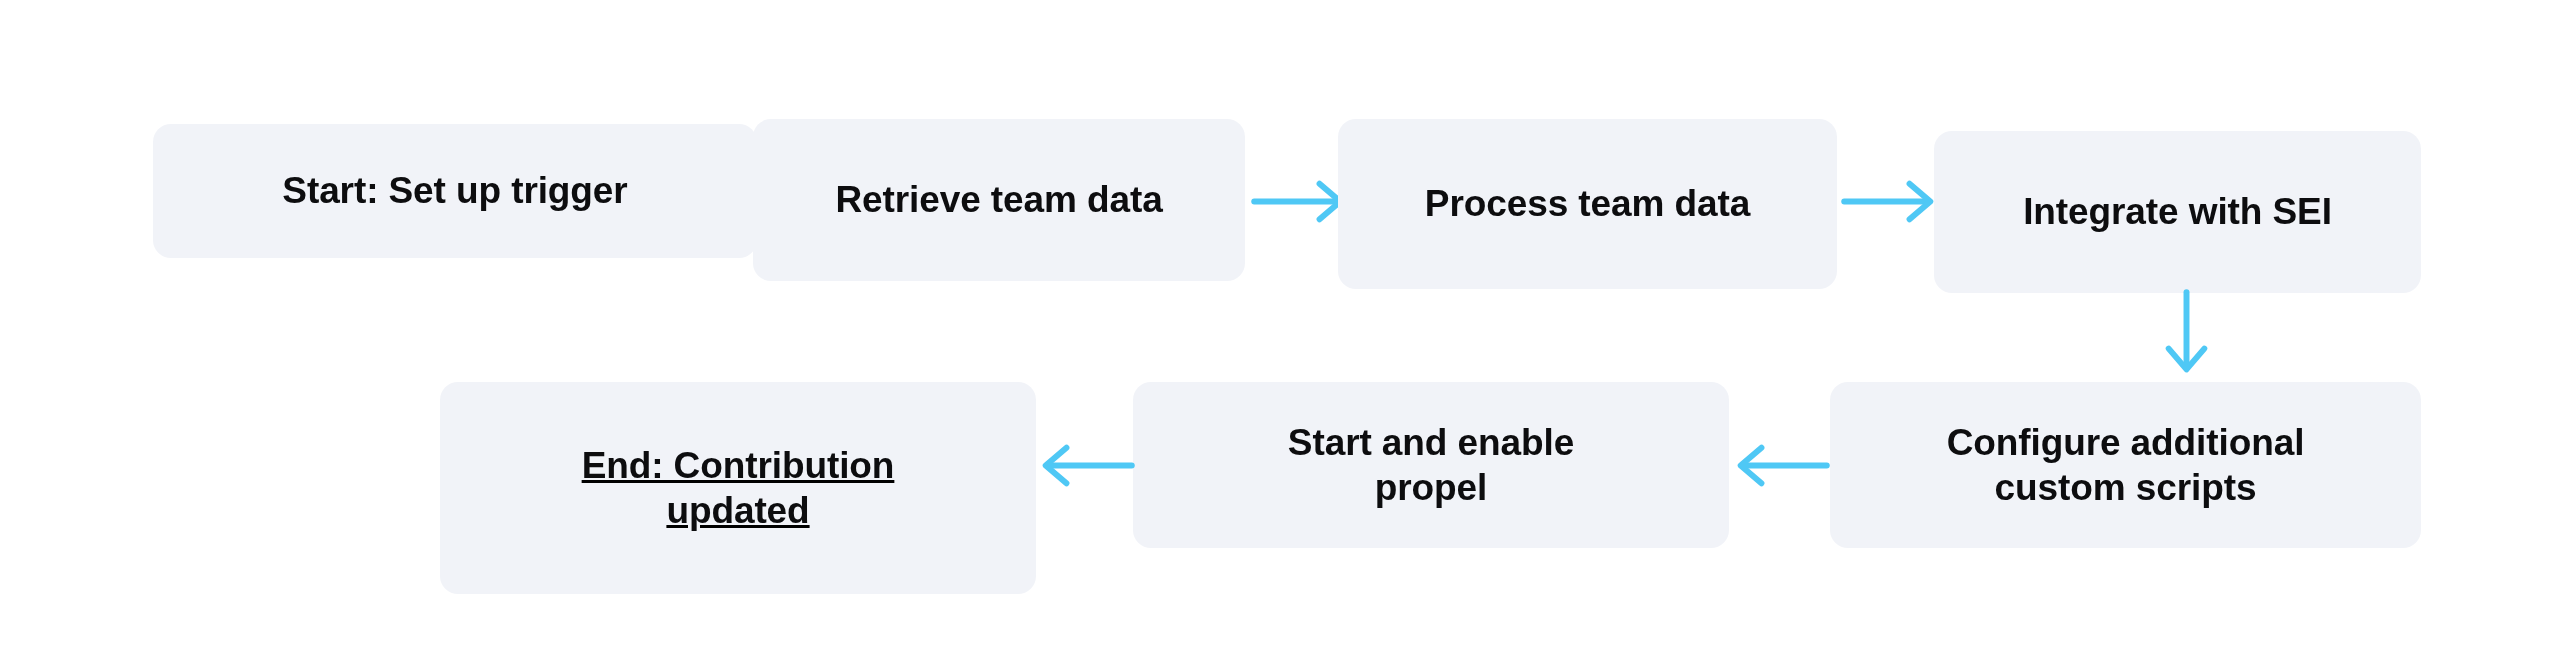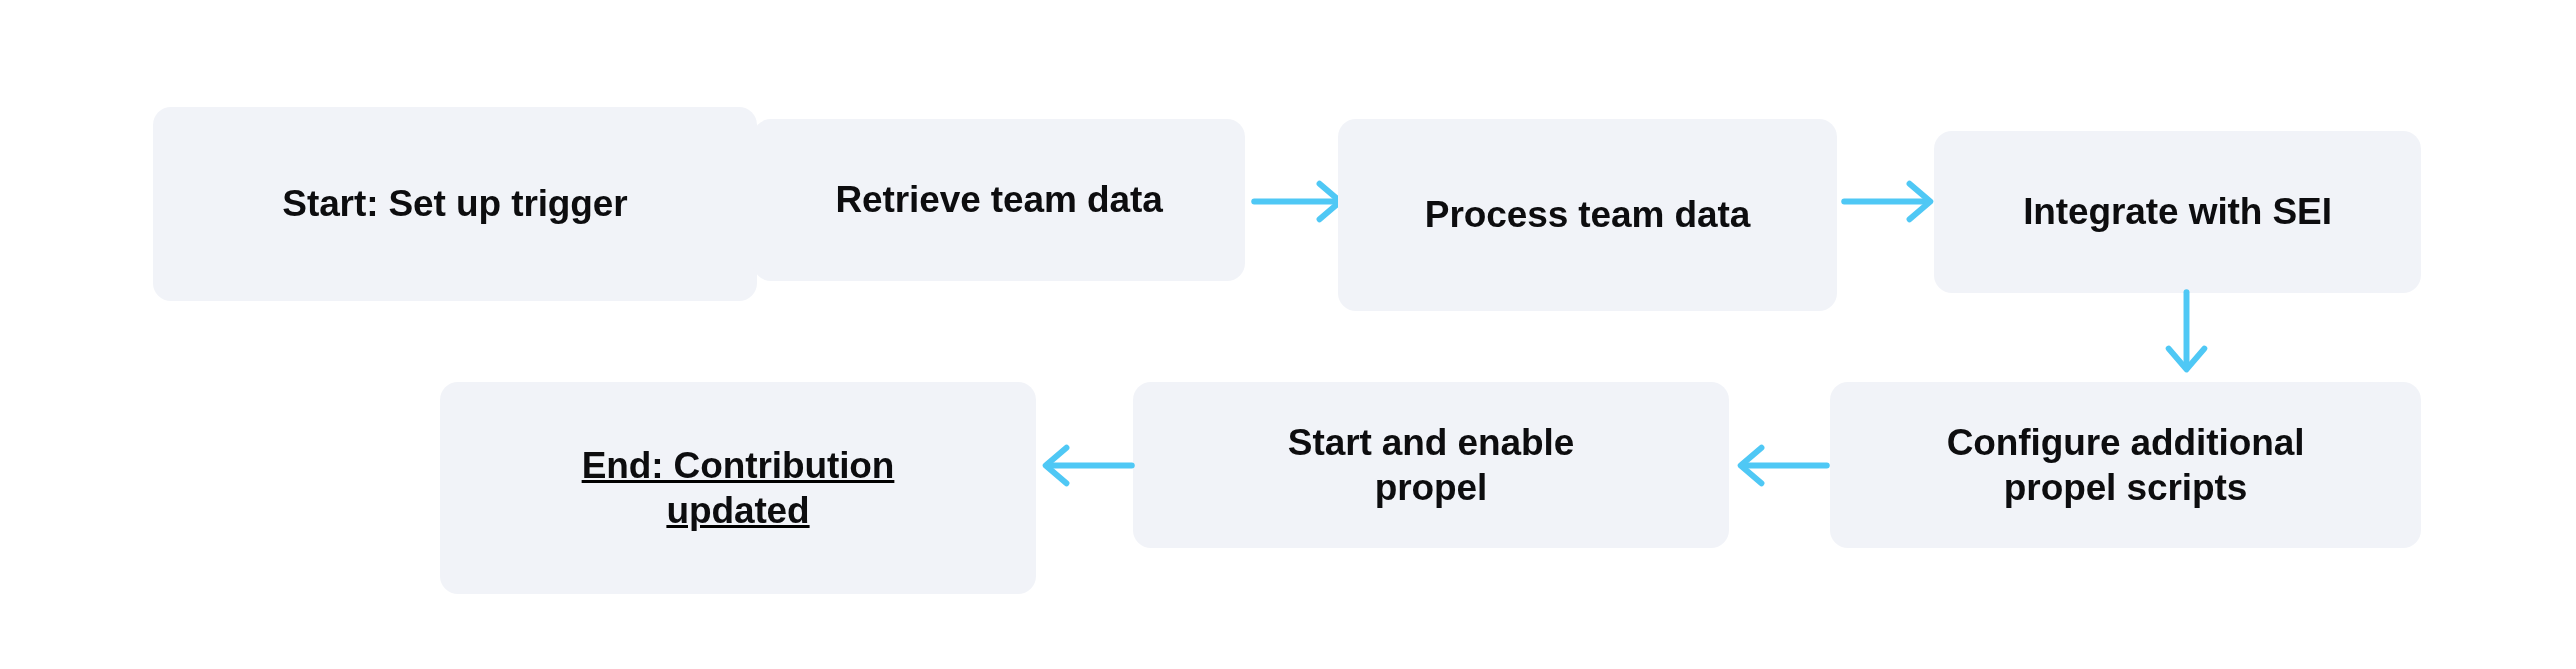--- a/index.html
+++ b/index.html
@@ -36,23 +36,23 @@
     font-family: "Liberation Sans", sans-serif;
     font-weight: bold;
     font-size: 37px;
     line-height: 1.22;
     color: #0d0d0f;
     letter-spacing: -0.1px;
     white-space: pre-line;
   }
 
   
-  .n1 { left: 153px;  top: 107px; width: 604px; height: 194px; }
+  .n1 { left: 153px;  top: 124px; width: 604px; height: 134px; }
   .n2 { left: 753px; top: 119px; width: 492px; height: 162px; text-align: right; }
-  .n3 { left: 1338px; top: 119px; width: 499px; height: 192px; }
+  .n3 { left: 1338px; top: 119px; width: 499px; height: 170px; }
   .n4 { left: 1934px; top: 131px; width: 487px; height: 162px; }
 
   
   .n5 { left: 440px;  top: 382px; width: 596px; height: 212px; text-decoration: underline; }
   .n6 { left: 1133px; top: 382px; width: 596px; height: 166px; }
   .n7 { left: 1830px; top: 382px; width: 591px; height: 166px; }
 
   
   .arrow {
     position: absolute;
@@ -111,21 +111,21 @@
 
   <span class="arrow a4">
     <svg width="49" height="88" viewBox="0 0 66 118" fill="none">
       <path d="M33 4 V106" stroke="#4FC8F5" stroke-width="8" stroke-linecap="round"></path>
       <path d="M9 80 L33 108 L57 80" stroke="#4FC8F5" stroke-width="8" stroke-linecap="round" stroke-linejoin="round" fill="none"></path>
     </svg>
   </span>
 
   <div class="node n7">
     <span class="node-label">Configure additional
-propel scripts</span>
+custom scripts</span>
   </div>
 
   <span class="arrow a5">
     <svg width="97" height="49" viewBox="0 0 130 66" fill="none">
       <path d="M12 33 H126" stroke="#4FC8F5" stroke-width="8" stroke-linecap="round"></path>
       <path d="M38 9 L10 33 L38 57" stroke="#4FC8F5" stroke-width="8" stroke-linecap="round" stroke-linejoin="round" fill="none"></path>
     </svg>
   </span>
 
   <div class="node n6">

